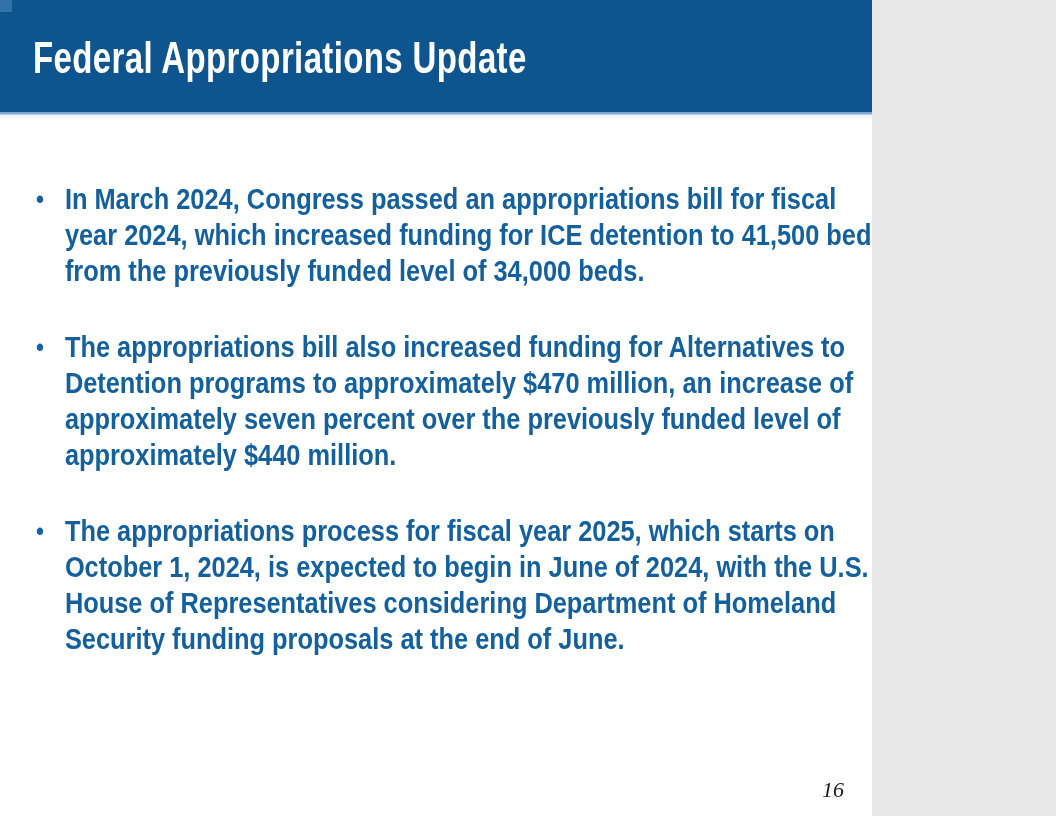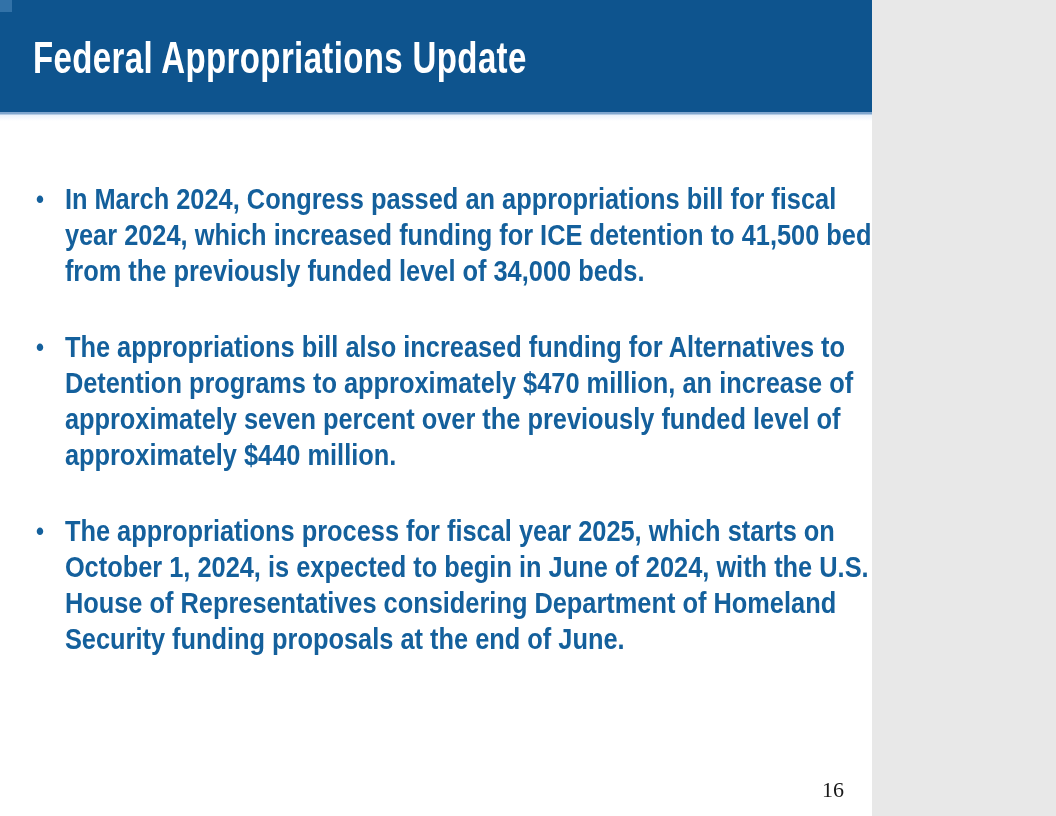--- a/index.html
+++ b/index.html
@@ -97,20 +97,21 @@
     white-space: pre-line;
   }
 
   .page-number {
     position: absolute;
     top: 777px;
     right: 28px;
     font-family: "Liberation Serif", serif;
     font-size: 22px;
     color: var(--page-number-text);
+    font-style: italic;
   }
 </style>
 </head>
 <body>
 
 <div class="slide">
 
   <header class="title-bar">
     <div class="corner-accent"></div>
     <h1 class="slide-title">Federal Appropriations Update</h1>

